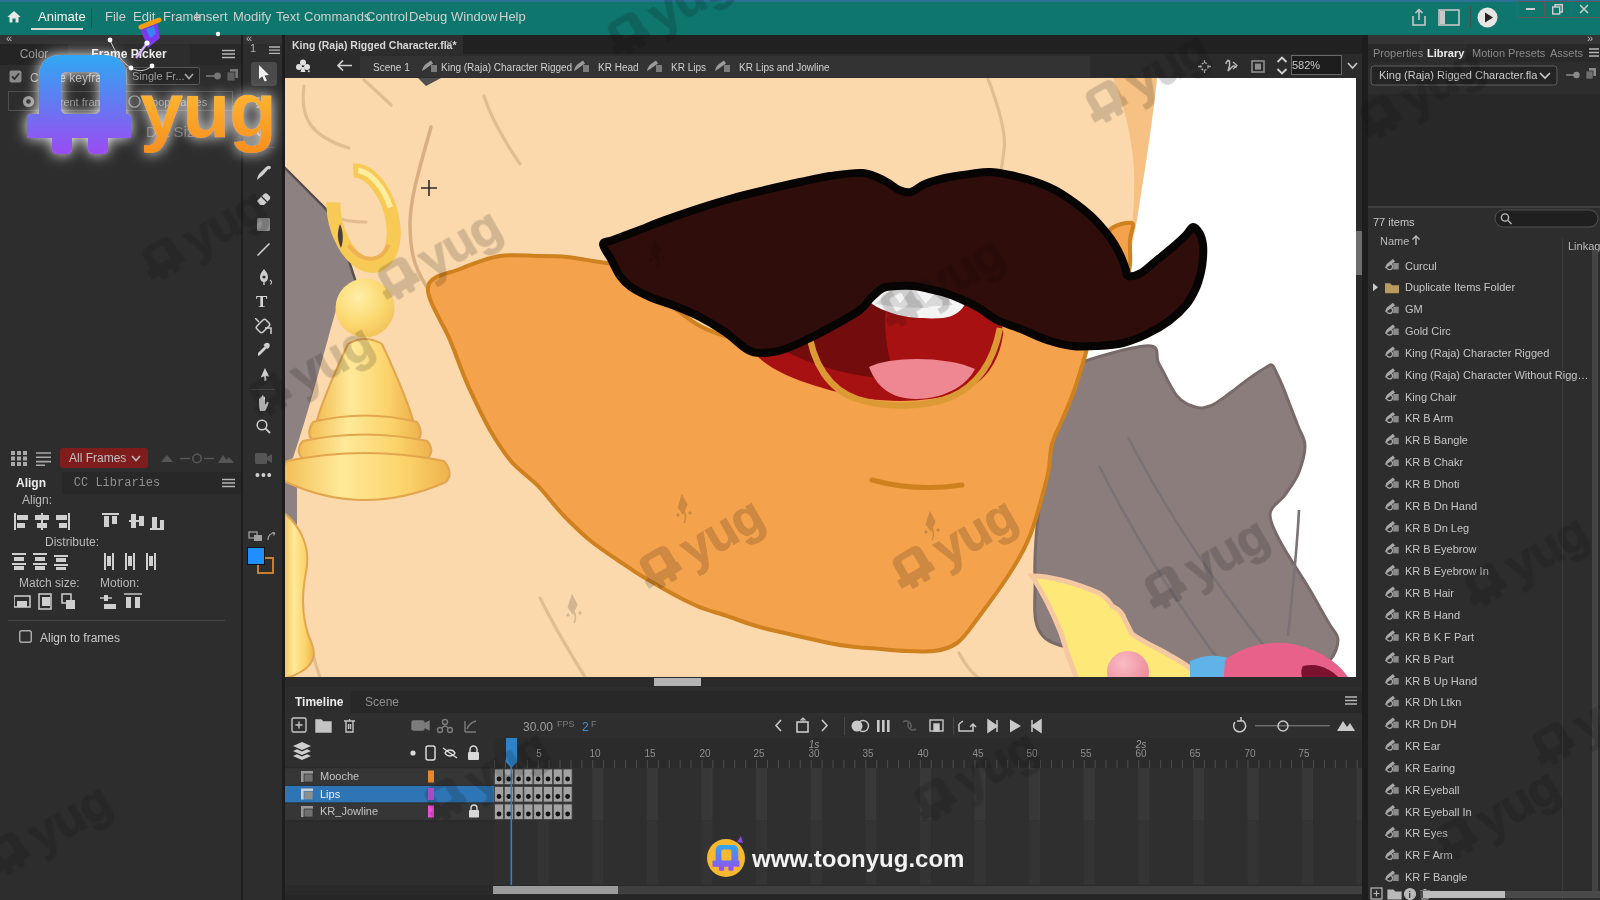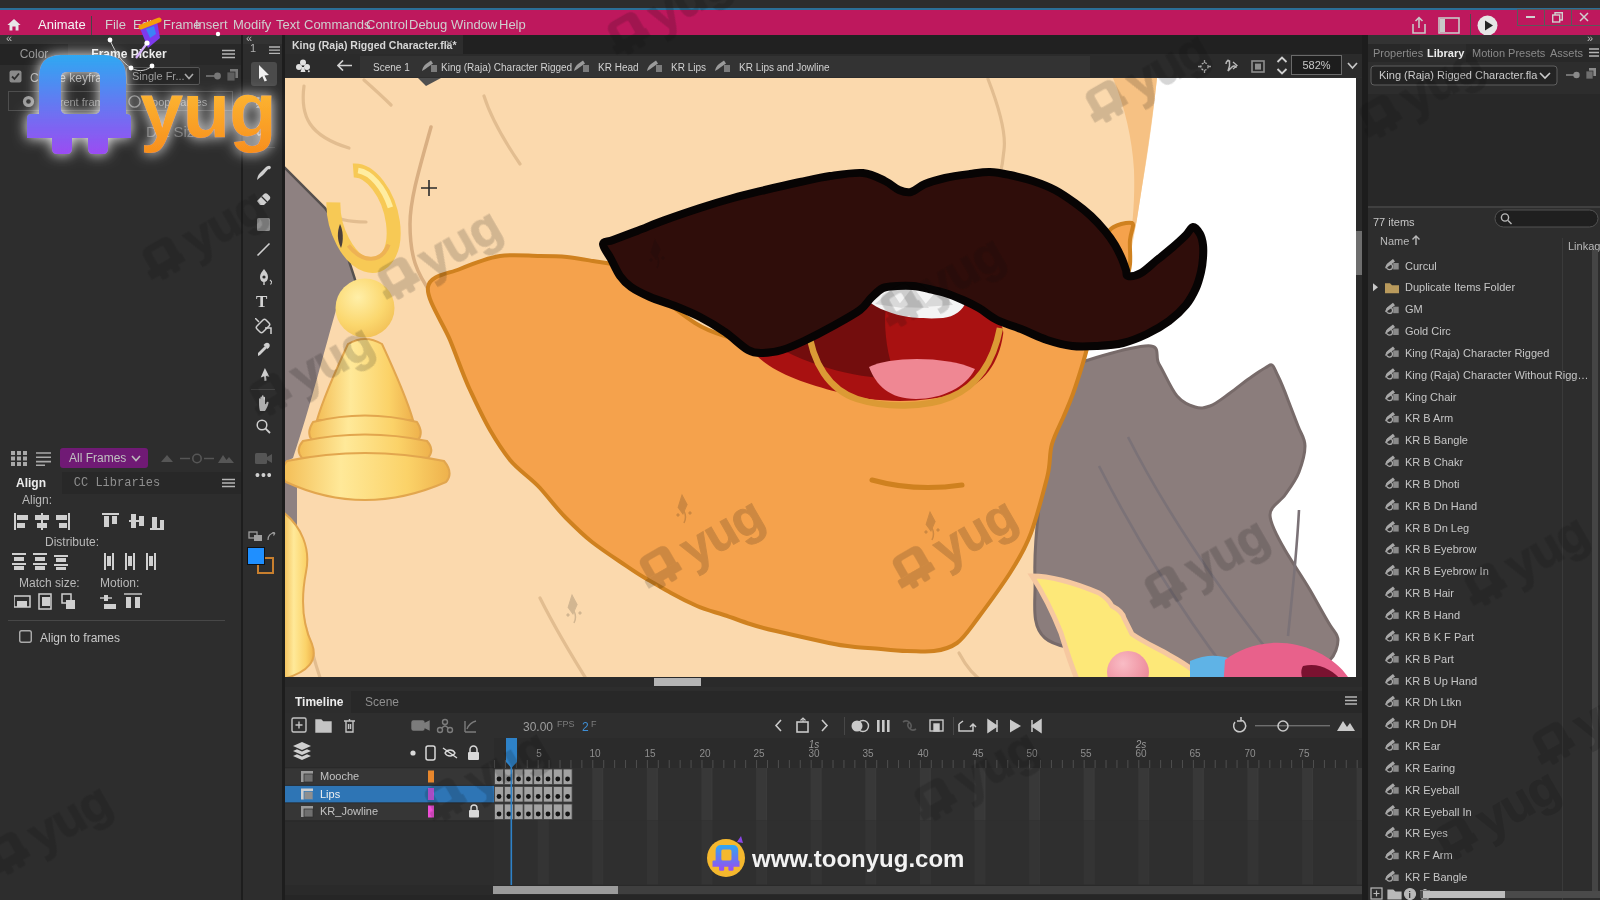--- a/index.html
+++ b/index.html
@@ -2,21 +2,21 @@
 <html><head>
 <meta charset="utf-8">
 <style>
 * { margin:0; padding:0; box-sizing:border-box; }
 html,body { width:1600px; height:900px; overflow:hidden; background:#2d2d2d; }
 body { font-family:"Liberation Sans", sans-serif; }
 #app { position:relative; width:1600px; height:900px; background:#2d2d2d; overflow:hidden; }
 .abs { position:absolute; }
 .txt { color:#b7b7b7; font-size:12px; white-space:nowrap; }
 
-#titlebar { position:absolute; left:0; top:0; width:1600px; height:35px; background:#be185d;margin-top:8px; }
+#titlebar { position:absolute; left:0; top:0; width:1600px; height:35px; background:#0f766e; }
 #titlebar .blue { position:absolute; left:0; top:0; width:1600px; height:1.5px; background:#2b6f97; }
 .menu { position:absolute; top:9px; color:#cfcfcf; font-size:13px; }
 
 #leftcol { position:absolute; left:0; top:35px; width:241px; height:865px; background:#2d2d2d; }
 #toolcol { position:absolute; left:243px; top:35px; width:39px; height:865px; background:#2d2d2d; }
 #gapL { position:absolute; left:241px; top:35px; width:2px; height:865px; background:#1d1d1d; }
 #gapL2 { position:absolute; left:282px; top:35px; width:3px; height:865px; background:#1d1d1d; }
 
 #center { position:absolute; left:285px; top:35px; width:1077px; height:865px; background:#2d2d2d; }
 
@@ -132,21 +132,21 @@
           <rect x="0" y="11" width="4" height="4"></rect>
           <rect x="6" y="11" width="4" height="4"></rect>
           <rect x="12" y="11" width="4" height="4"></rect>
         </g>
       </svg>
     <svg class="abs" style="left:36px;top:416px" width="15" height="15" viewBox="0 0 15 15">
         <g stroke="#a9a9a9" stroke-width="1.6">
           <path d="M0 2 H15 M0 6.3 H15 M0 10.6 H15 M0 14.4 H9"></path>
         </g>
       </svg>
-    <div class="abs" style="left:60px;top:413px;width:88px;height:20px;background:#701a75;border-radius:3px;color:#c0c0c0;font-size:12px;line-height:20px;padding-left:9px;">All Frames</div>
+    <div class="abs" style="left:60px;top:413px;width:88px;height:20px;background:#7f1d1d;border-radius:3px;color:#c0c0c0;font-size:12px;line-height:20px;padding-left:9px;">All Frames</div>
     <svg class="abs" style="left:131px;top:420px" width="10" height="7" viewBox="0 0 10 7">
         <path d="M1 1 L5 5.5 L9 1" fill="none" stroke="#bbb" stroke-width="1.6"></path>
       </svg>
     <svg class="abs" style="left:160px;top:419px" width="14" height="9" viewBox="0 0 14 9">
         <path d="M1 8 L7 1 L13 8 Z" fill="#565656"></path>
       </svg>
     <path><svg class="abs" style="left:180px;top:418px" width="34" height="11" viewBox="0 0 34 11">
           <path d="M0 5.5 H10 M24 5.5 H34" stroke="#565656" stroke-width="1.6"></path>
           <circle cx="17" cy="5.5" r="4.2" fill="none" stroke="#565656" stroke-width="1.6"></circle>
         </svg>
@@ -369,21 +369,21 @@
         <circle cx="5" cy="1.6" r="1" fill="#b9b9b9"></circle>
         <path d="M10 3 L14 6.5 L10 10" fill="none" stroke="#b9b9b9" stroke-width="1.3"></path>
       </svg>
     <svg class="abs" style="left:966px;top:25px" width="14" height="13" viewBox="0 0 14 13">
         <rect x="1" y="1" width="12" height="11" fill="none" stroke="#8f8f8f" stroke-width="1.6"></rect>
         <rect x="4" y="3.6" width="6" height="6" fill="#8f8f8f"></rect>
       </svg>
     <svg class="abs" style="left:991px;top:21px" width="12" height="19" viewBox="0 0 12 19">
         <path d="M1.5 6 L6 1.5 L10.5 6 M1.5 13 L6 17.5 L10.5 13" fill="none" stroke="#d0d0d0" stroke-width="1.8"></path>
       </svg>
-    <div class="abs" style="left:1006px;top:20px;width:51px;height:20px;background:#1d1d1d;border:1px solid #6a6a6a;color:#c7c7c7;font-size:11px;line-height:19px;text-align:center;">582%</div>
+    <div class="abs" style="left:1006px;top:20px;width:51px;height:20px;background:#1d1d1d;border:1px solid #6a6a6a;color:#c7c7c7;font-size:11px;line-height:19px;">582%</div>
     <svg class="abs" style="left:1062px;top:27px" width="11" height="8" viewBox="0 0 11 8">
         <path d="M1 1 L5.5 6 L10 1" fill="none" stroke="#c7c7c7" stroke-width="1.7"></path>
       </svg>
 
     <svg id="stage" class="abs" style="left:0;top:43px" width="1077" height="609" viewBox="0 0 1077 609">
       <defs>
         <radialGradient id="ballg" cx="0.38" cy="0.32" r="0.85">
           <stop offset="0" stop-color="#ffefa8"></stop>
             <stop offset="0.55" stop-color="#fbd76e"></stop>
             <stop offset="1" stop-color="#efb84e"></stop>

